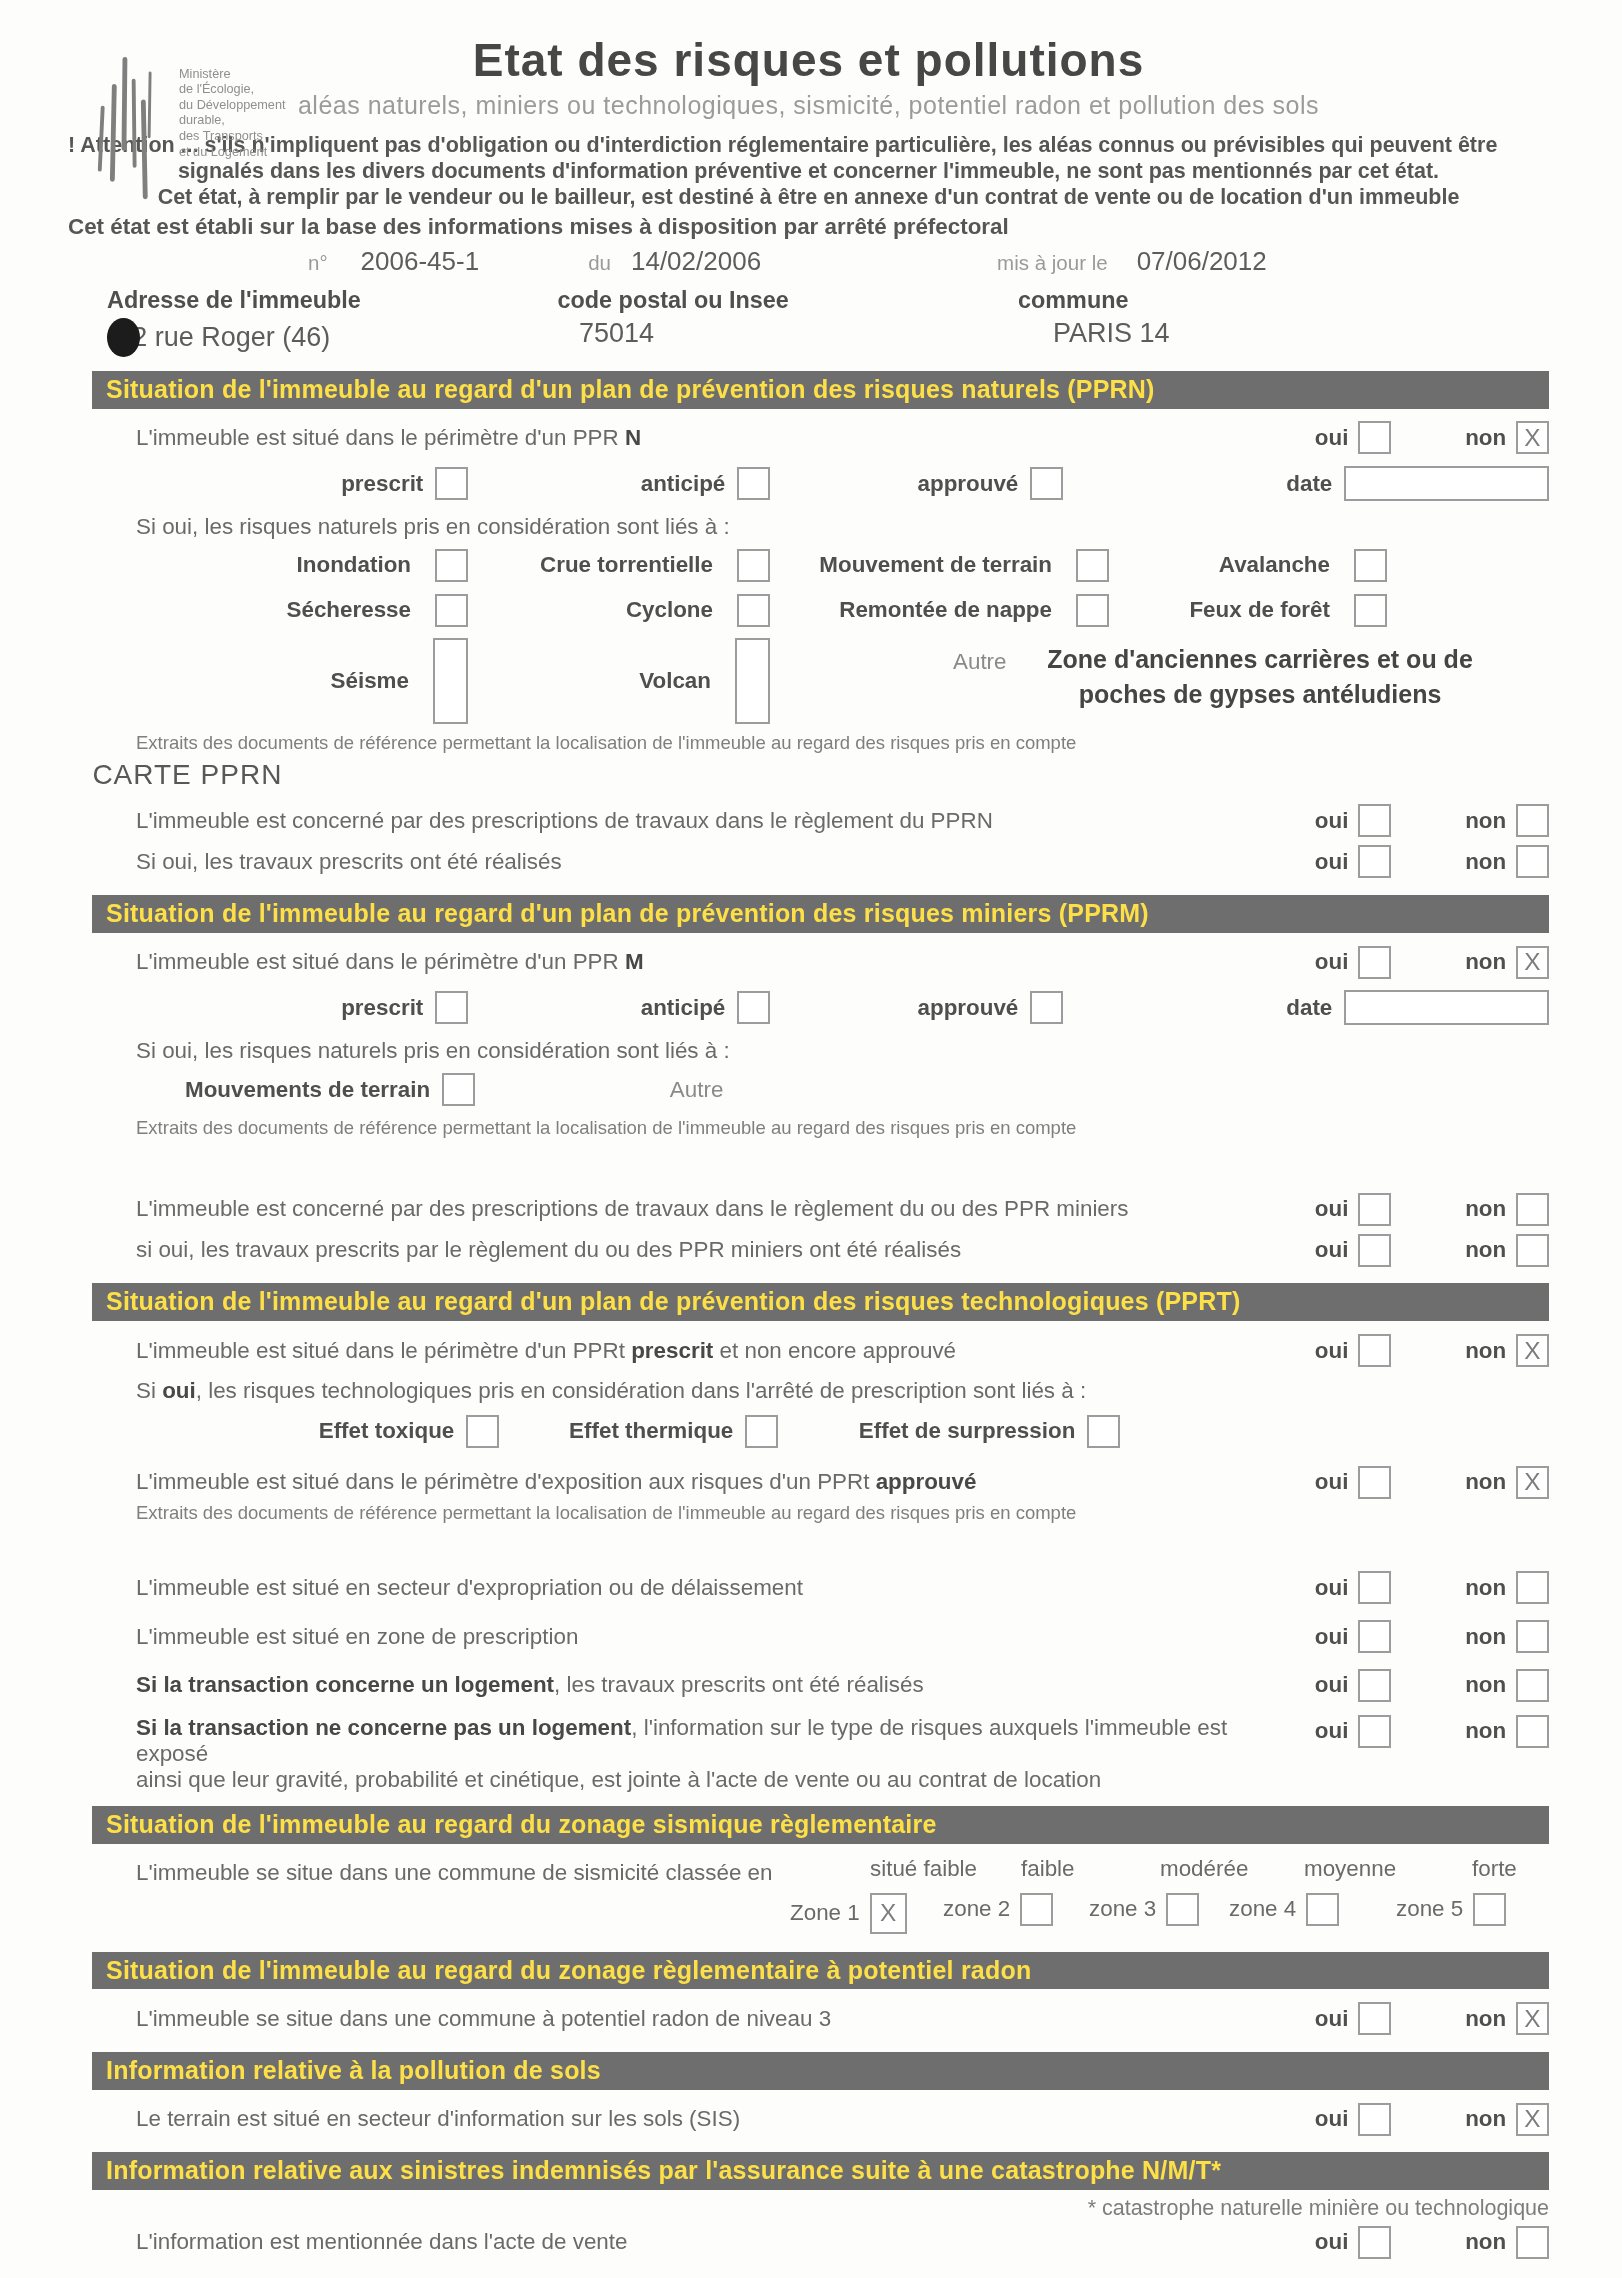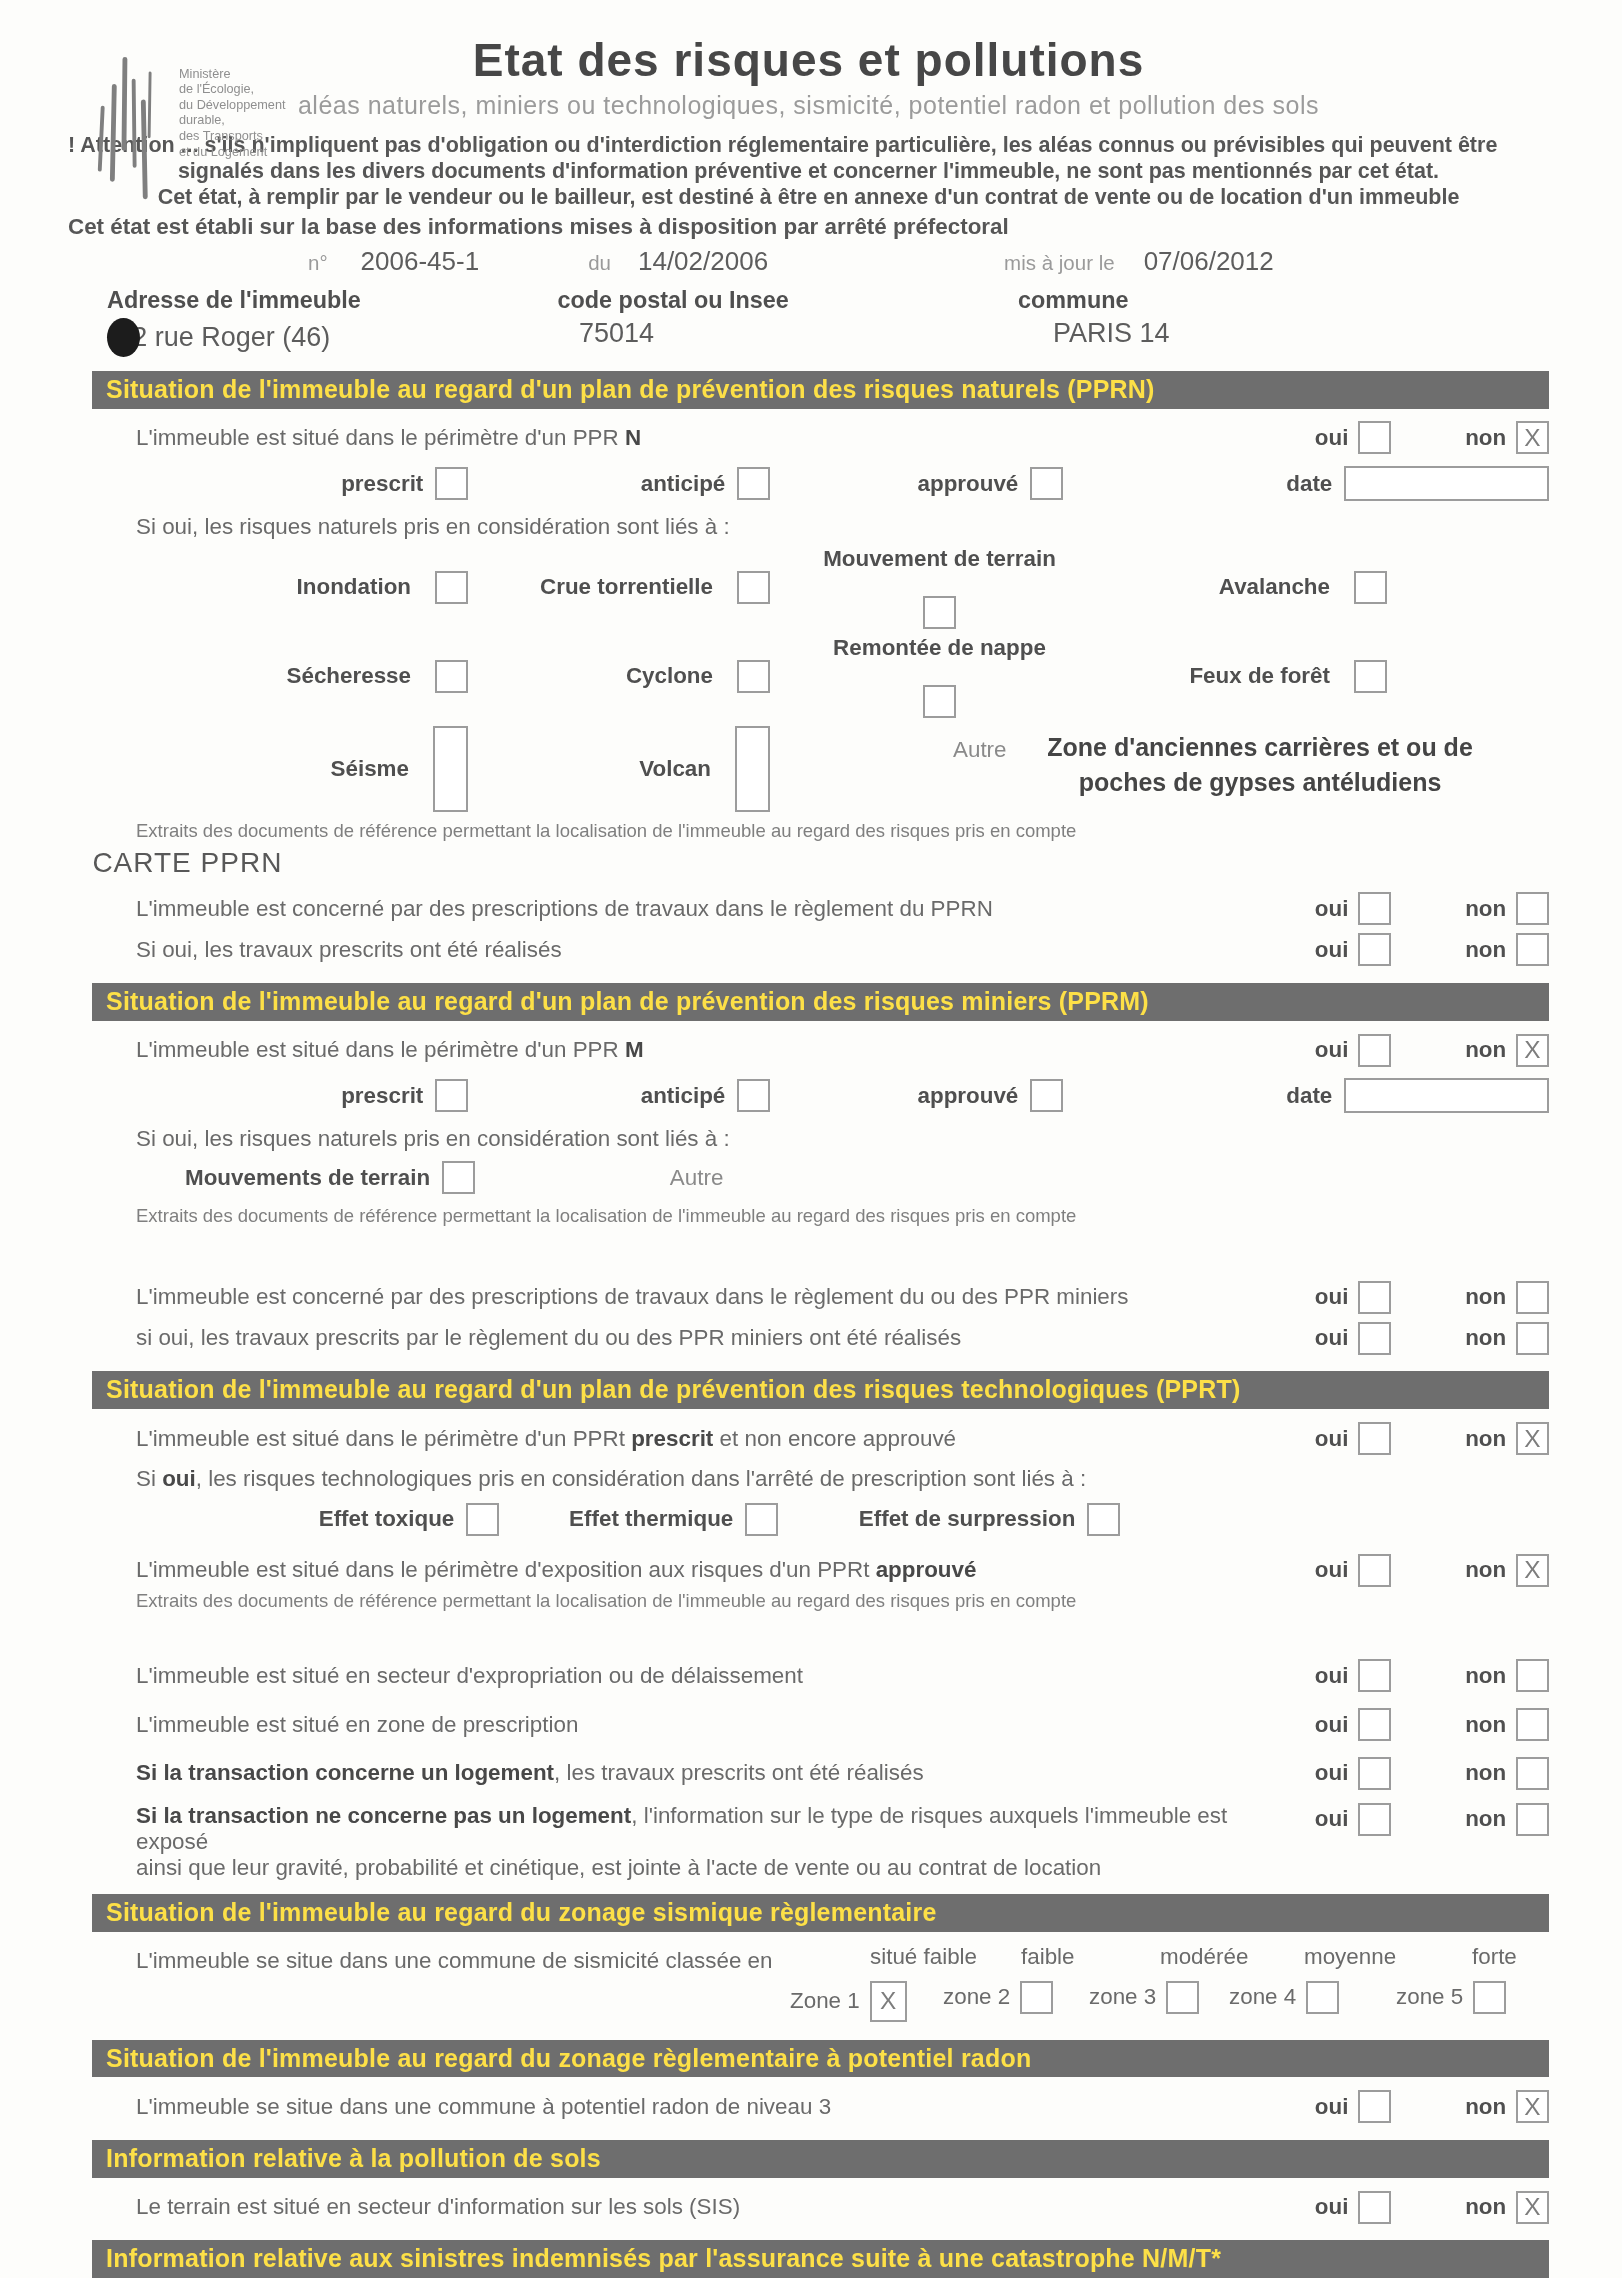--- a/index.html
+++ b/index.html
@@ -56,21 +56,21 @@
 
   .prow{display:flex;align-items:center;padding-left:68px;margin-top:3.9px;min-height:45px;}
   .pcell{display:flex;align-items:center;justify-content:flex-end;gap:11.7px;}
   .plab{font-weight:bold;color:#4f4f4f;font-size:22.4px;}
   .pc1{width:332px;}.pc2{width:302px;}.pc3{width:293px;}
   .pc4{flex:1;}
 
   .riskrow{display:flex;align-items:center;margin-top:5.9px;min-height:39px;}
   .rcell{display:flex;align-items:center;justify-content:flex-end;gap:24px;}
   .rlab{font-weight:bold;color:#4f4f4f;font-size:22.4px;}
-  .rc1{width:400px;}.rc2{width:302px;}.rc3{width:339px;flex-direction:column;}.rc4{width:278px;}
+  .rc1{width:400px;}.rc2{width:302px;}.rc3{width:339px;}.rc4{width:278px;}
   .autre-lab{font-size:22.4px;color:#8a8a8a;margin-left:183px;align-self:flex-start;padding-top:13.7px;}
   .autre-val{margin-left:19.5px;width:468px;text-align:center;font-weight:bold;color:#454545;
              font-size:25px;line-height:35px;padding-top:5.9px;}
 
   .erow{display:flex;align-items:center;padding-left:68px;margin-top:5.9px;min-height:43px;}
   .ecell{display:flex;align-items:center;justify-content:flex-end;gap:11.7px;}
   .ec1{width:363px;}.ec2{width:279px;align-items:center;}.ec3{width:342px;}
 
   .mrow{display:flex;align-items:center;padding-left:117px;margin-top:3.9px;min-height:43px;}
   .mlab{font-weight:bold;color:#4f4f4f;font-size:22.4px;margin-right:11.7px;}
@@ -115,21 +115,21 @@
     <div class="subtitle">aléas naturels, miniers ou technologiques, sismicité, potentiel radon et pollution des sols</div>
     <div class="warn warn1">! Attention ...  s'ils n'impliquent pas d'obligation ou d'interdiction réglementaire particulière, les aléas connus ou prévisibles  qui peuvent être</div>
     <div class="warn warn2">signalés dans les divers documents d'information préventive et concerner l'immeuble, ne sont pas mentionnés par cet état.</div>
     <div class="warn warn3">Cet état, à remplir par le vendeur ou le bailleur, est destiné à être en annexe d'un contrat de vente ou de location d'un immeuble</div>
     <div class="basis">Cet état est établi sur la base des informations mises à disposition par arrêté préfectoral</div>
 
     <div class="prefrow">
       <span class="preflab" style="margin-left:240px">n°</span>
       <span class="prefval" style="margin-left:33px">2006-45-1</span>
       <span class="preflab" style="margin-left:109px">du</span>
-      <span class="prefval" style="margin-left:27px">14/02/2006</span>
+      <span class="prefval" style="margin-left:20px">14/02/2006</span>
       <span class="preflab" style="margin-left:236px">mis à jour le</span>
       <span class="prefval" style="margin-left:29px">07/06/2012</span>
     </div>
 
     <div class="addr">
       <div class="ac1">
         <div class="alab">Adresse de l'immeuble</div>
         <div class="aval">
           <span class="redact-dot"></span>
           <span>2 rue Roger (46)</span>

